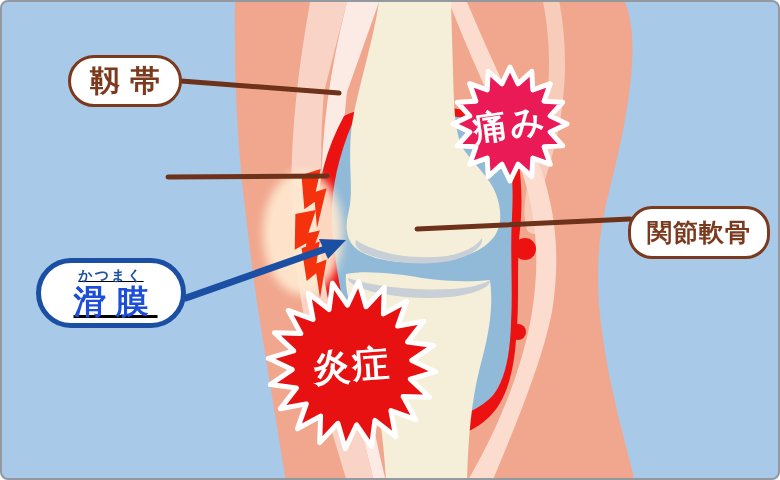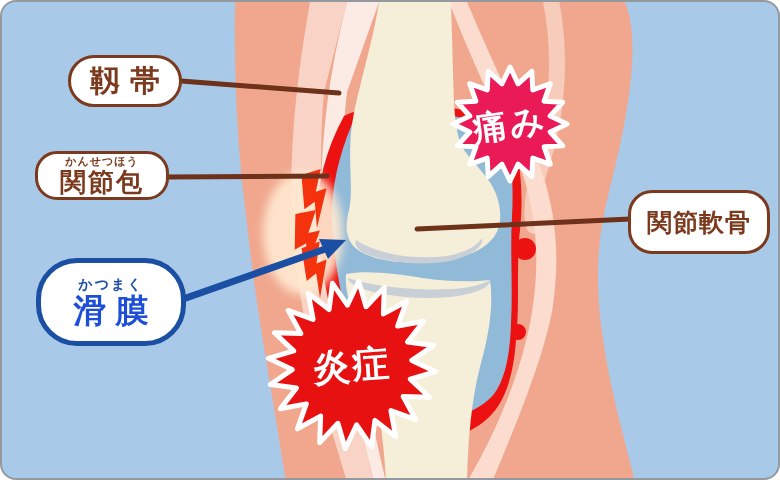--- a/index.html
+++ b/index.html
@@ -1,38 +1,38 @@
 <!DOCTYPE html>
 <html><head>
 <meta charset="utf-8">
 <style>
   html,body{margin:0;padding:0;background:#ffffff;font-family:"DejaVu Sans",sans-serif;}
   .stage{
     position:relative;width:780px;height:480px;overflow:hidden;
-    border:2px solid #93999e;border-radius:16px;box-sizing:border-box;
+    border:2px solid #93999e;border-radius:8px;box-sizing:border-box;
     background:#a9c9e9;
   }
   .stage svg{position:absolute;left:0;top:0;}
   
   .bubble{
     position:absolute;background:#ffffff;border:3px solid #7b3a1d;border-radius:24px;
     display:flex;flex-direction:column;align-items:center;justify-content:center;
     box-sizing:border-box;line-height:1;
   }
   .bubble .kanji{color:#7b3a1d;font-weight:bold;white-space:nowrap;}
   .bubble .furigana{color:#7b3a1d;font-weight:bold;white-space:nowrap;}
   .bubble-ligament{left:66px;top:53px;width:114px;height:52px;border-radius:26px;}
   .bubble-ligament .kanji{font-size:30px;letter-spacing:10px;padding-left:10px;}
   .bubble-capsule{left:33px;top:149px;width:134px;height:49px;border-radius:22px;}
   .bubble-capsule .furigana{font-size:11px;letter-spacing:1px;margin-bottom:2px;}
   .bubble-capsule .kanji{font-size:26px;letter-spacing:2px;}
-  .bubble-synovium{left:34px;top:256px;width:150px;height:88px;border:5px solid #1b4fa3;border-radius:41px;}
+  .bubble-synovium{left:34px;top:256px;width:150px;height:70px;border:5px solid #1b4fa3;border-radius:41px;text-decoration:underline;}
   .bubble-synovium .furigana{color:#1b4fa3;font-size:14px;letter-spacing:2px;margin-bottom:3px;}
   .bubble-synovium .kanji{color:#1d4ed8;font-size:33px;letter-spacing:9px;padding-left:9px;}
-  .bubble-cartilage{left:626px;top:188px;width:142px;height:64px;border-radius:24px;}
+  .bubble-cartilage{left:626px;top:204px;width:142px;height:53px;border-radius:24px;}
   .bubble-cartilage .kanji{font-size:25px;letter-spacing:1px;}
   
   .burst-text{
     position:absolute;color:#ffffff;font-weight:bold;text-align:center;
     display:flex;align-items:center;justify-content:center;line-height:1;white-space:nowrap;
   }
   .burst-text.pain{left:448px;top:98px;width:120px;height:48px;font-size:34px;letter-spacing:3px;transform:rotate(-8deg);}
   .burst-text.inflammation{left:278px;top:338px;width:144px;height:50px;font-size:37px;letter-spacing:2px;transform:rotate(-4deg);}
 </style>
 </head>
@@ -99,24 +99,20 @@
     <polygon fill="#1b4fa3" points="344,238 317,237 326,257"></polygon>
 
     <polygon fill="#e91a55" stroke="#ffffff" stroke-width="5" stroke-linejoin="round" points="508.0,65.0 516.0,81.8 529.8,69.3 530.8,87.9 548.3,81.7 542.1,99.2 560.7,100.2 548.2,114.0 565.0,122.0 548.2,130.0 560.7,143.8 542.1,144.8 548.3,162.3 530.8,156.1 529.8,174.7 516.0,162.2 508.0,179.0 500.0,162.2 486.2,174.7 485.2,156.1 467.7,162.3 473.9,144.8 455.3,143.8 467.8,130.0 451.0,122.0 467.8,114.0 455.3,100.2 473.9,99.2 467.7,81.7 485.2,87.9 486.2,69.3 500.0,81.8"></polygon>
     <polygon fill="#e81111" stroke="#ffffff" stroke-width="5" stroke-linejoin="round" points="356.7,279.3 364.1,304.7 382.3,285.4 381.4,311.9 404.6,299.2 395.7,324.1 421.7,319.2 405.5,340.1 431.7,343.5 409.8,358.4 433.7,369.7 408.3,377.1 427.6,395.3 401.1,394.4 413.8,417.6 388.9,408.7 393.8,434.7 372.9,418.5 369.5,444.7 354.6,422.8 343.3,446.7 335.9,421.3 317.7,440.6 318.6,414.1 295.4,426.8 304.3,401.9 278.3,406.8 294.5,385.9 268.3,382.5 290.2,367.6 266.3,356.3 291.7,348.9 272.4,330.7 298.9,331.6 286.2,308.4 311.1,317.3 306.2,291.3 327.1,307.5 330.5,281.3 345.4,303.2"></polygon>
   </svg>
 
   <div class="bubble bubble-ligament">
     <span class="kanji">靱帯</span>
   </div>
 
-  <div class="bubble bubble-capsule">
-    <span class="furigana">かんせつほう</span>
-    <span class="kanji">関節包</span>
-  </div>
 
   <div class="bubble bubble-synovium">
     <span class="furigana">かつまく</span>
     <span class="kanji">滑膜</span>
   </div>
 
   <div class="bubble bubble-cartilage">
     <span class="kanji">関節軟骨</span>
   </div>
 

